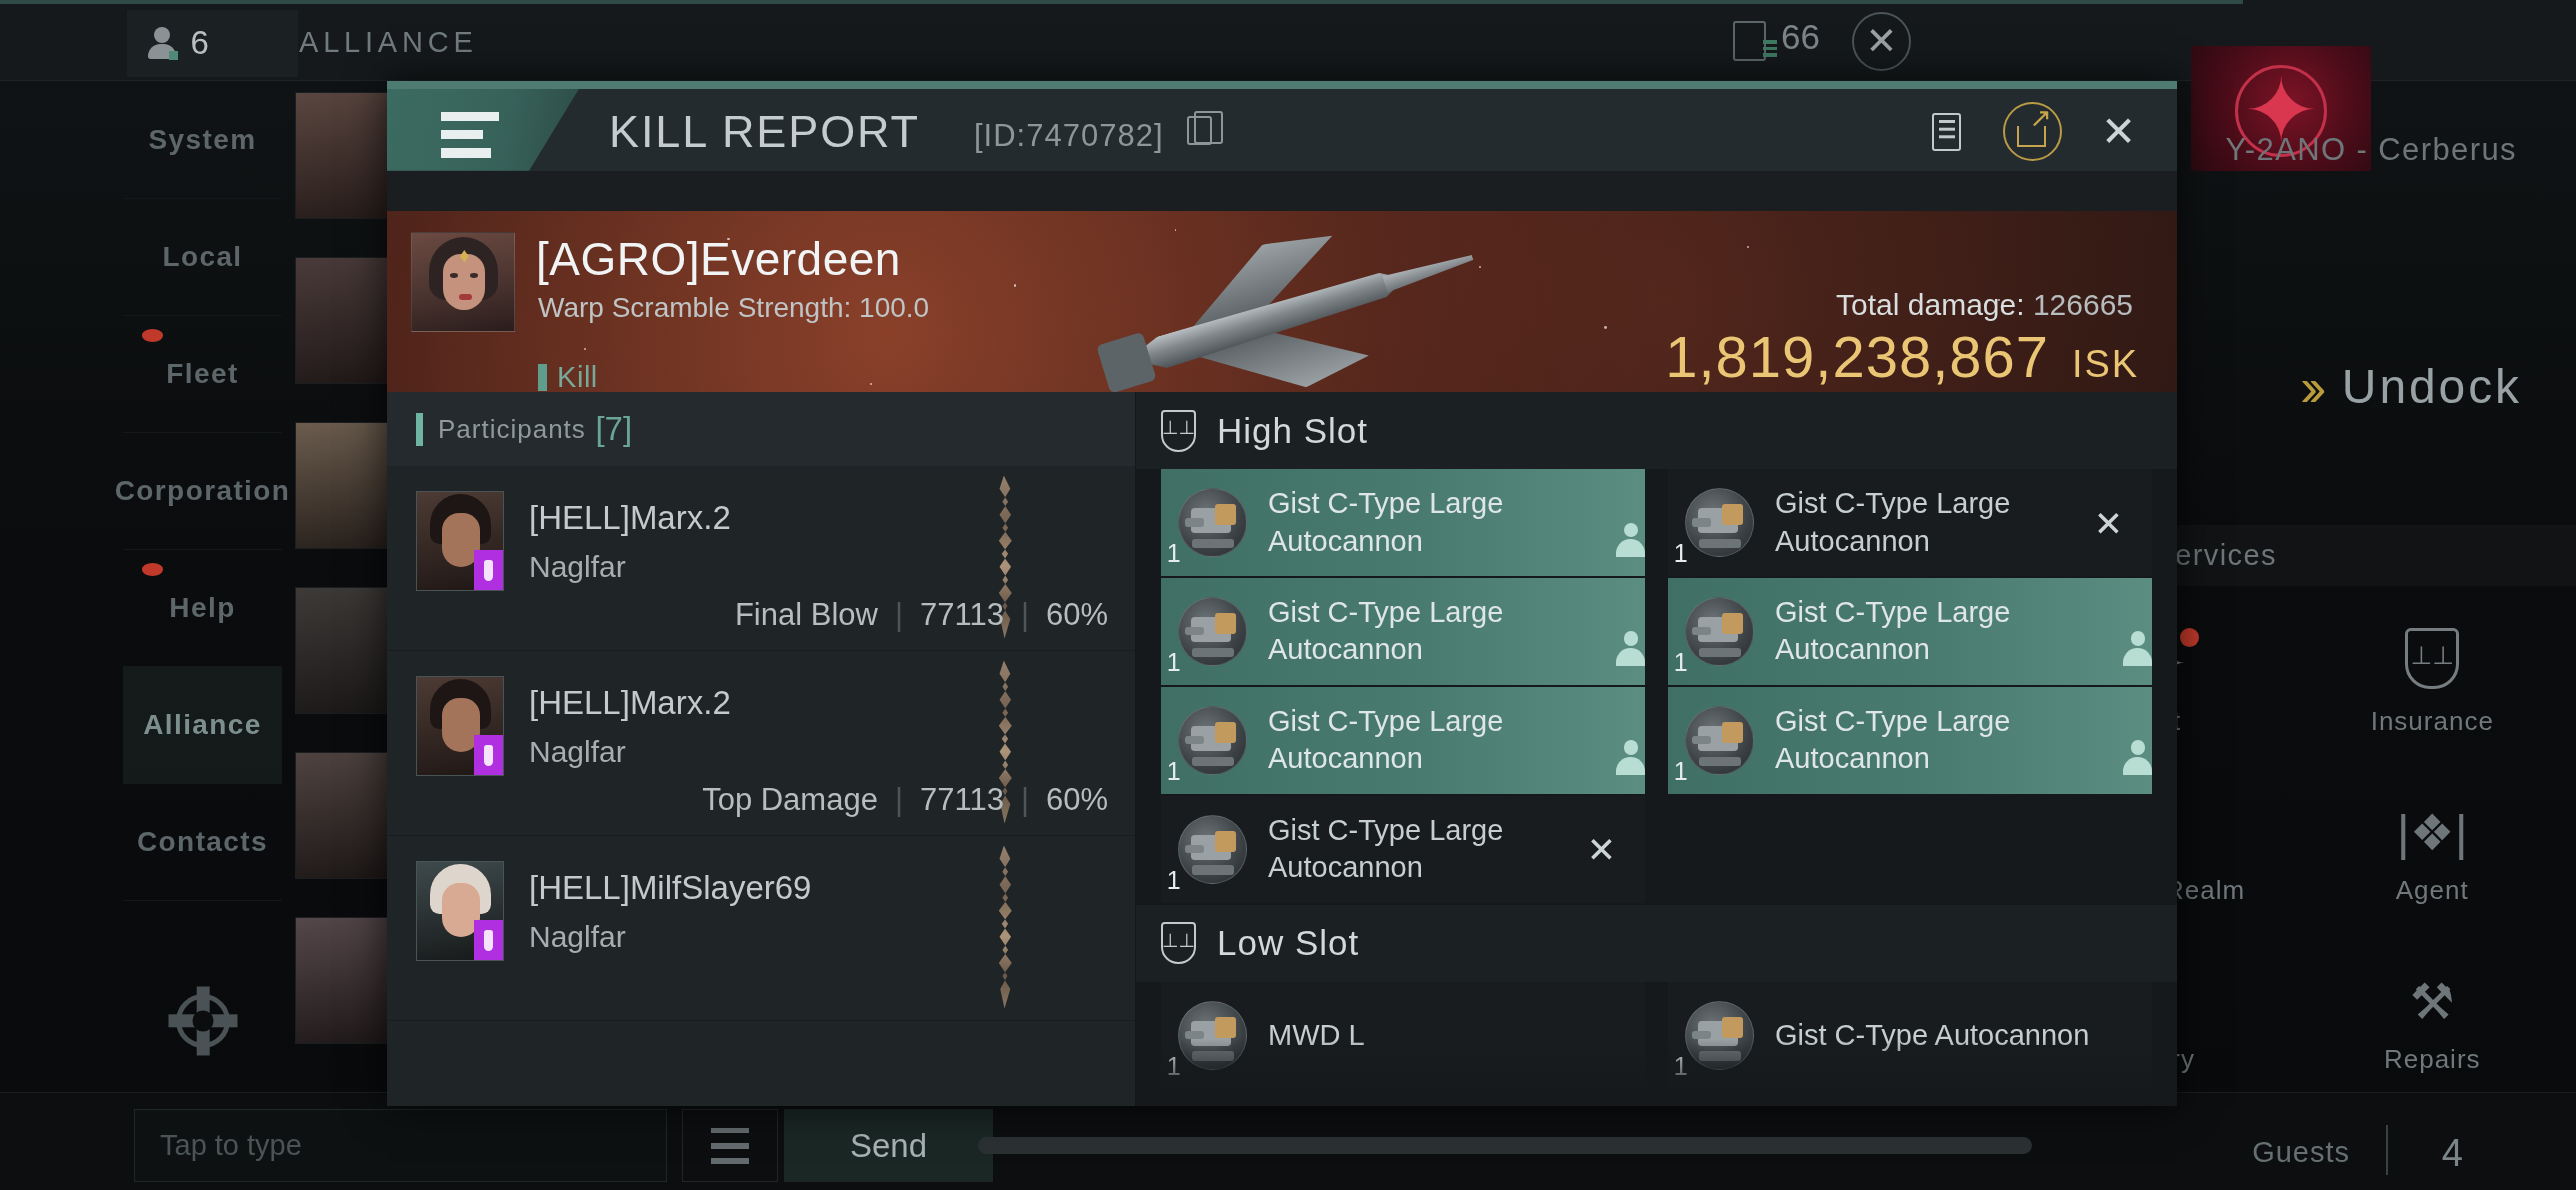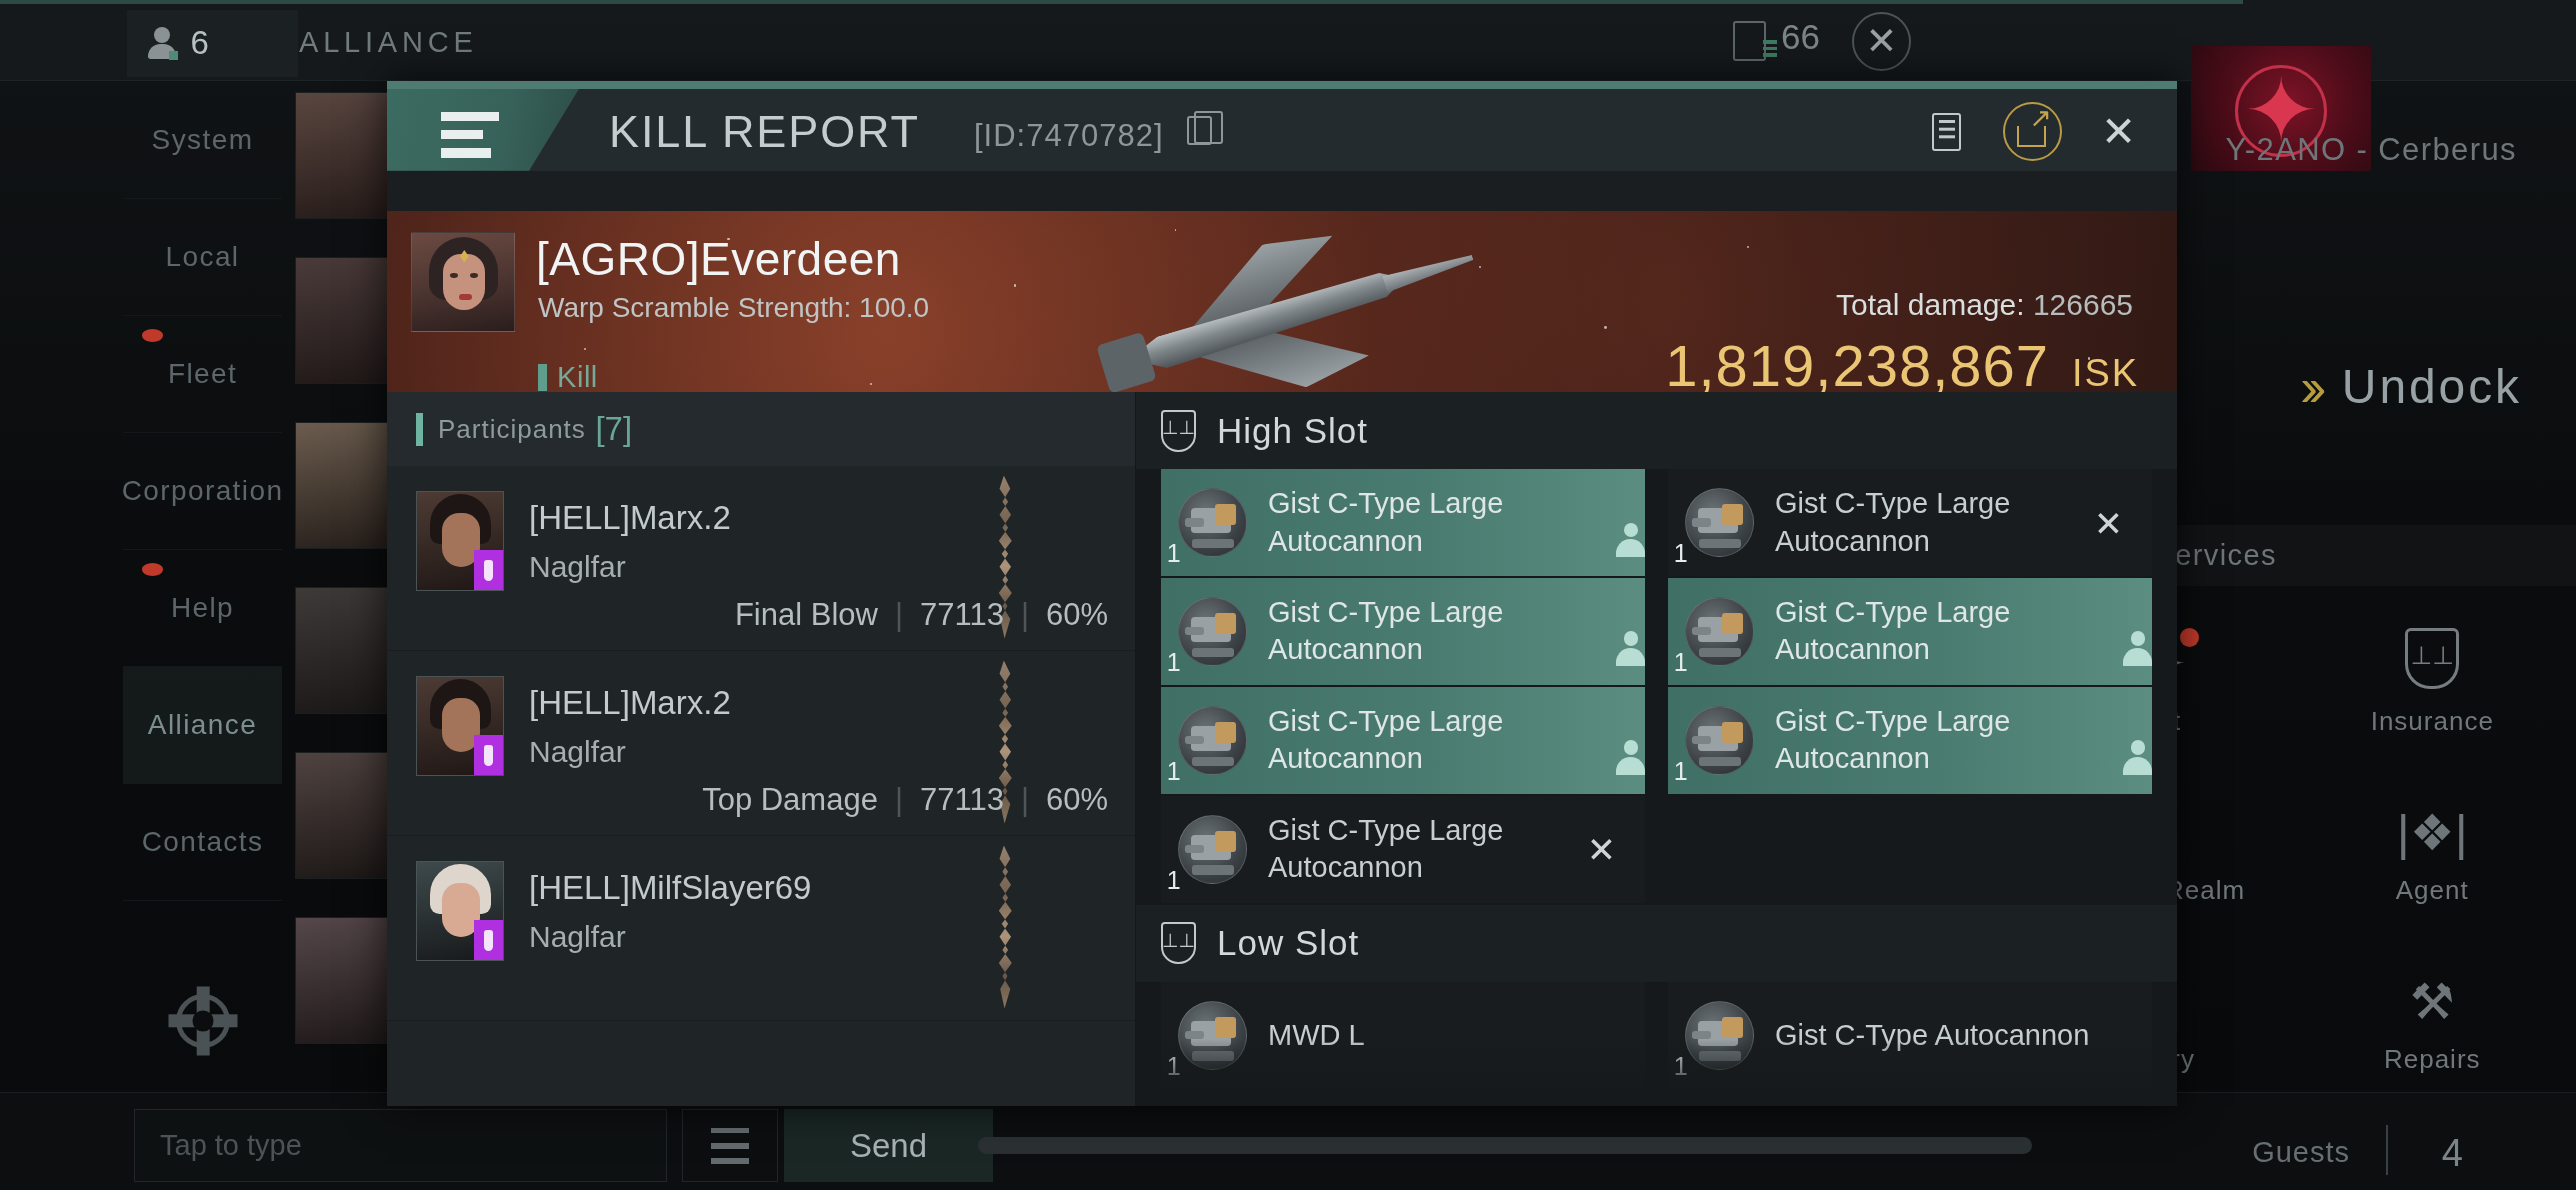--- a/index.html
+++ b/index.html
@@ -46,21 +46,21 @@
   .msg-icon i{ position:absolute; right:-12.5px; display:block; width:13.4px; height:3.8px; background:#3e7a62; }
   .msg-icon i:nth-child(1){ bottom:15.3px;} .msg-icon i:nth-child(2){ bottom:8.6px;} .msg-icon i:nth-child(3){ bottom:1.9px;}
   .msg-count{ position:absolute; left:815px; top:17px; font-size:35px; color:#7c8588; }
   .top-close{
     position:absolute; left:886px; top:11.5px; width:59px; height:59px; border-radius:50%;
     border:2.9px solid #4b5456; display:flex; align-items:center; justify-content:center;
     font-size:38px; color:#9aa2a4; line-height:1;
   }
 
   
-  .left-nav{ position:absolute; left:123px; top:82px; width:159px; }
+  .left-nav{ position:absolute; left:123px; top:82px; width:159px;font-weight:bold; }
   .nav-item{
     position:relative; height:117px; display:flex; align-items:center; justify-content:center;
     font-size:28px; color:#5d6669; letter-spacing:1.4px;
     border-bottom:1px solid #15181a;
   }
   .nav-item.active{ background:rgba(120,170,160,.10); color:#7d8f8d; }
   .nav-dot{ position:absolute; left:19px; top:13.4px; width:21px; height:12.5px; border-radius:50%; background:#c0392b; }
   .nav-gear{
     position:absolute; left:123px; top:978px; width:159px; height:86px;
     display:flex; align-items:center; justify-content:center;
@@ -200,21 +200,21 @@
     background:linear-gradient(180deg,#9aa1a4,#5a6063); clip-path:polygon(0 100%,60% 0,100% 18%,46% 100%);}
   .ship-art .wing2{ position:absolute; left:144px; top:92px; width:173px; height:67px;
     background:linear-gradient(0deg,#9aa1a4,#5a6063); clip-path:polygon(0 0,60% 100%,100% 82%,46% 0);}
   .ship-art .nose{ position:absolute; left:353px; top:75px; width:92px; height:17px;
     background:linear-gradient(180deg,#aeb4b7,#6b7174); clip-path:polygon(0 0,100% 35%,100% 65%,0 100%);}
   .ship-art .eng{ position:absolute; left:59px; top:58px; width:48px; height:50px; background:#5d6467; border-radius:5.8px;}
   .ship-name{ position:absolute; right:44px; top:19px; font-size:38px; color:#f0f3f4; letter-spacing:0.5px;}
   .ship-class{ font-size:29px; color:#b6bcbd; }
   .total-dmg{ position:absolute; right:44px; top:77px; font-size:30px; color:#d9dedf;}
   .total-dmg .val{ color:#b7bdbe; }
-  .isk-row{ position:absolute; right:38px; top:121px; display:flex; align-items:baseline; gap:23px;}
+  .isk-row{ position:absolute; right:38px; top:112px; display:flex; align-items:baseline; gap:23px;}
   .isk-val{ font-size:58px; color:#e9c574; letter-spacing:1px;}
   .isk-lbl{ font-size:38px; color:#e9c574; letter-spacing:1.9px;}
   .kill-word{ position:absolute; right:46px; top:219px; font-size:38px; color:#eef1f2; letter-spacing:1px;}
 
   
   .body-split{ position:absolute; left:0; top:311px; width:1790px; height:714px; display:flex; }
   .left-col{ width:749px; height:714px; background:#1f2427; border-right:1px solid #14181a; position:relative; }
   .right-col{ width:1041px; height:714px; background:#15191b; position:relative; overflow:hidden;}
 
   .sec-head{ height:74px; display:flex; align-items:center; padding-left:29px; background:#242a2d; }

